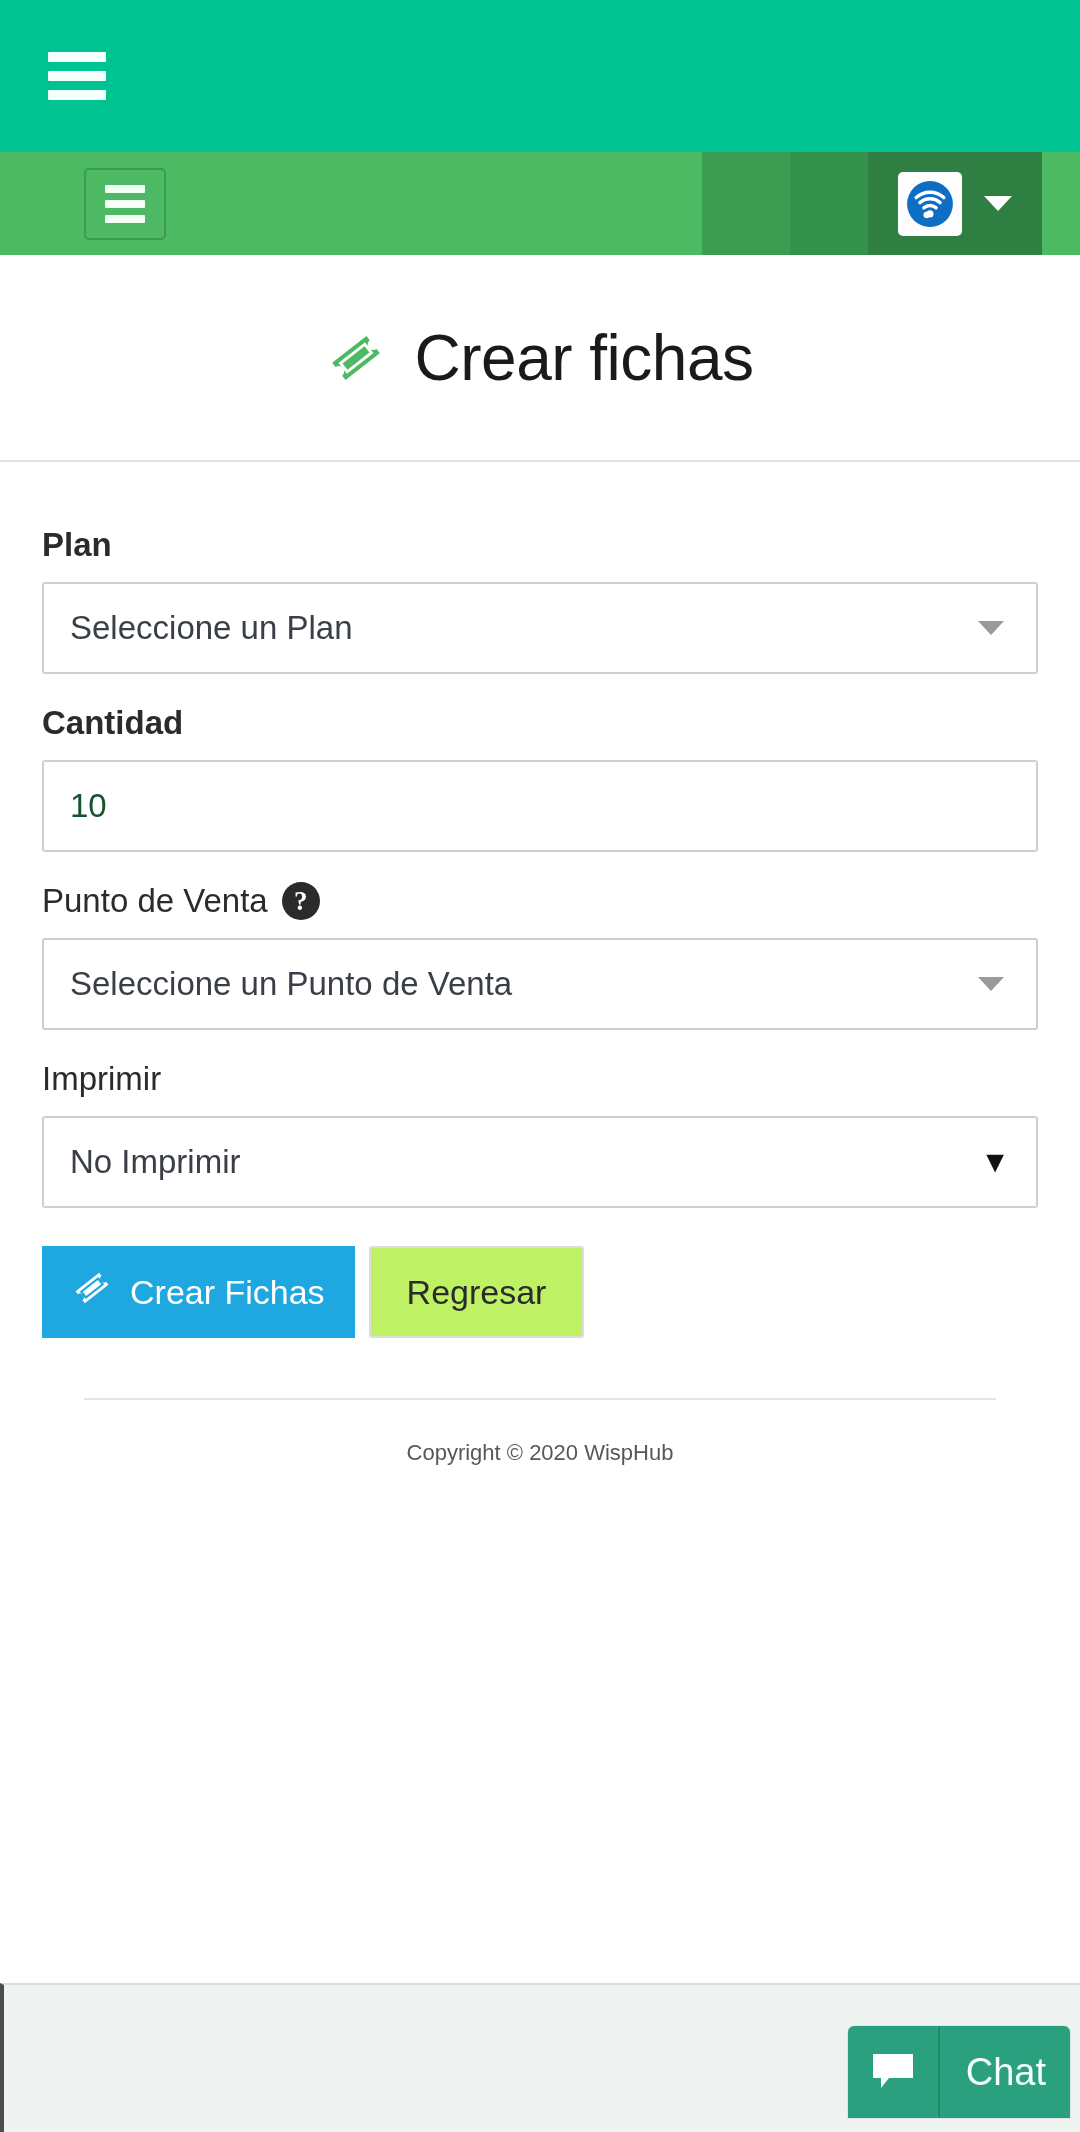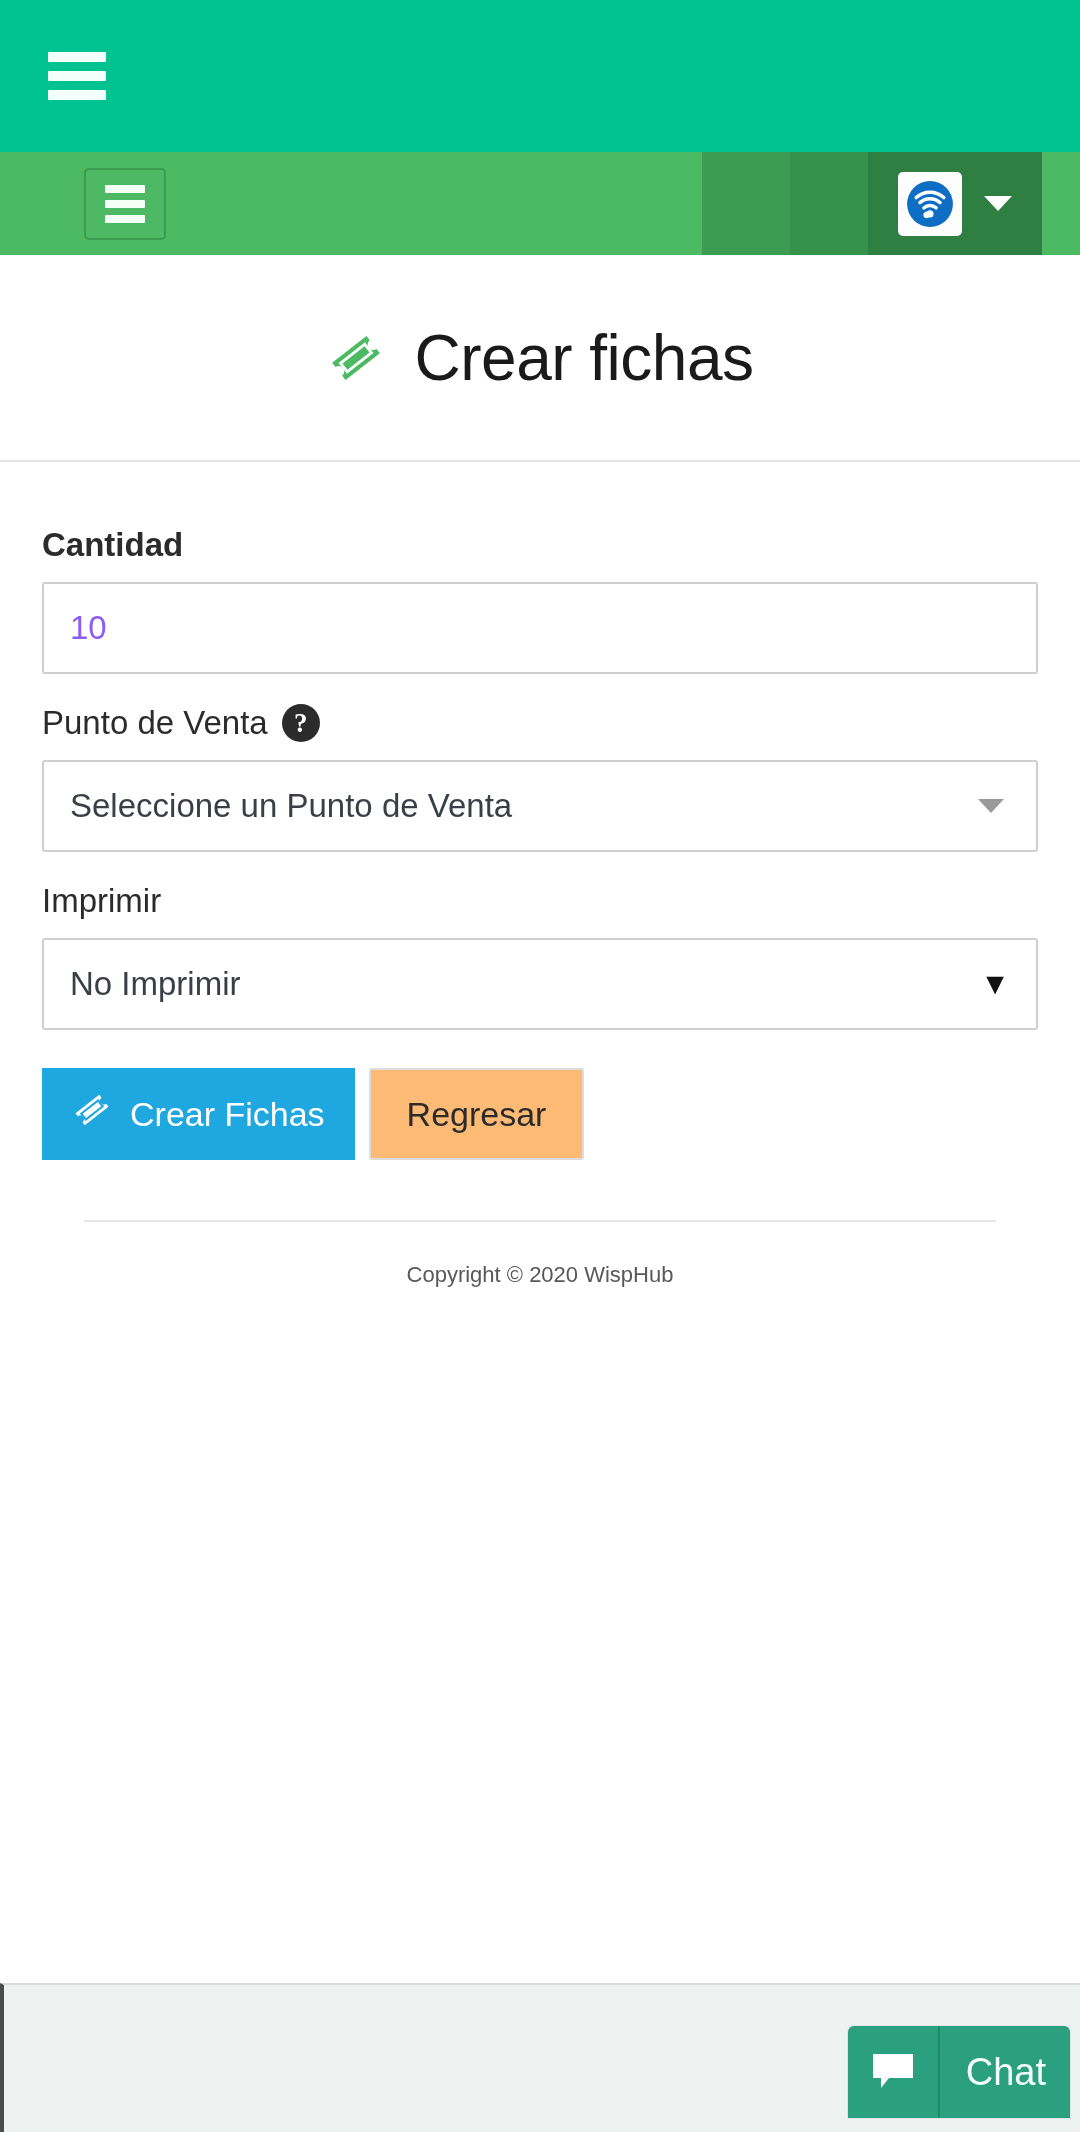--- a/index.html
+++ b/index.html
@@ -101,21 +101,21 @@
     background: #fff;
     border: 2px solid #cfcfcf;
     border-radius: 3px;
     display:flex; align-items:center;
     padding: 0 26px;
     font-size: 33px;
     color: #3a3f47;
     position: relative;
     cursor: pointer;
   }
-  .ctl.input-val { color:#8b5cf6; cursor: text; }
+  .ctl.input-val { color:#14532d; cursor: text; }
   .ctl .val { flex:1 1 auto; white-space:nowrap; overflow:hidden; }
   .caret-soft {
     width:0; height:0;
     border-left: 13px solid transparent;
     border-right: 13px solid transparent;
     border-top: 14px solid #9a9a9a;
     margin-right: 6px;
   }
   .caret-native { font-size: 30px; color:#111; line-height:1; }
 
@@ -126,21 +126,21 @@
     color:#fff;
     border: none;
     height: 92px;
     padding: 0 30px;
     font-size: 34px;
     display:flex; align-items:center; gap: 18px;
     cursor:pointer;
     font-family: "Liberation Sans", sans-serif;
   }
   .btn-secondary {
-    background: #fdba74;
+    background: #bef264;
     color: #2b2b2b;
     border: 2px solid #dcdcdc;
     border-radius: 3px;
     height: 92px;
     padding: 0 36px;
     font-size: 34px;
     cursor:pointer;
     font-family: "Liberation Sans", sans-serif;
   }
 
@@ -231,20 +231,27 @@
           <path d="M8 20h48a0 0 0 0 1 0 0v6a6 6 0 0 0 0 12v6a0 0 0 0 1 0 0H8a0 0 0 0 1 0 0v-6a6 6 0 0 0 0-12v-6a0 0 0 0 1 0 0z" fill="#4cb963"></path>
           <rect x="15" y="26" width="34" height="12" fill="none" stroke="#ffffff" stroke-width="3.2"></rect>
         </g>
       </svg>
     </span>
     <span class="page-title">Crear fichas</span>
   </div>
 
   <div class="form-wrap">
 
+    <div class="field">
+      <label class="label-bold">Plan</label>
+      <div class="ctl">
+        <span class="val">Seleccione un Plan</span>
+        <span class="caret-soft"></span>
+      </div>
+    </div>
 
     <div class="field">
       <label class="label-bold">Cantidad</label>
       <div class="ctl input-val">
         <span class="val">10</span>
       </div>
     </div>
 
     <div class="field">
       <label class="label-reg">

